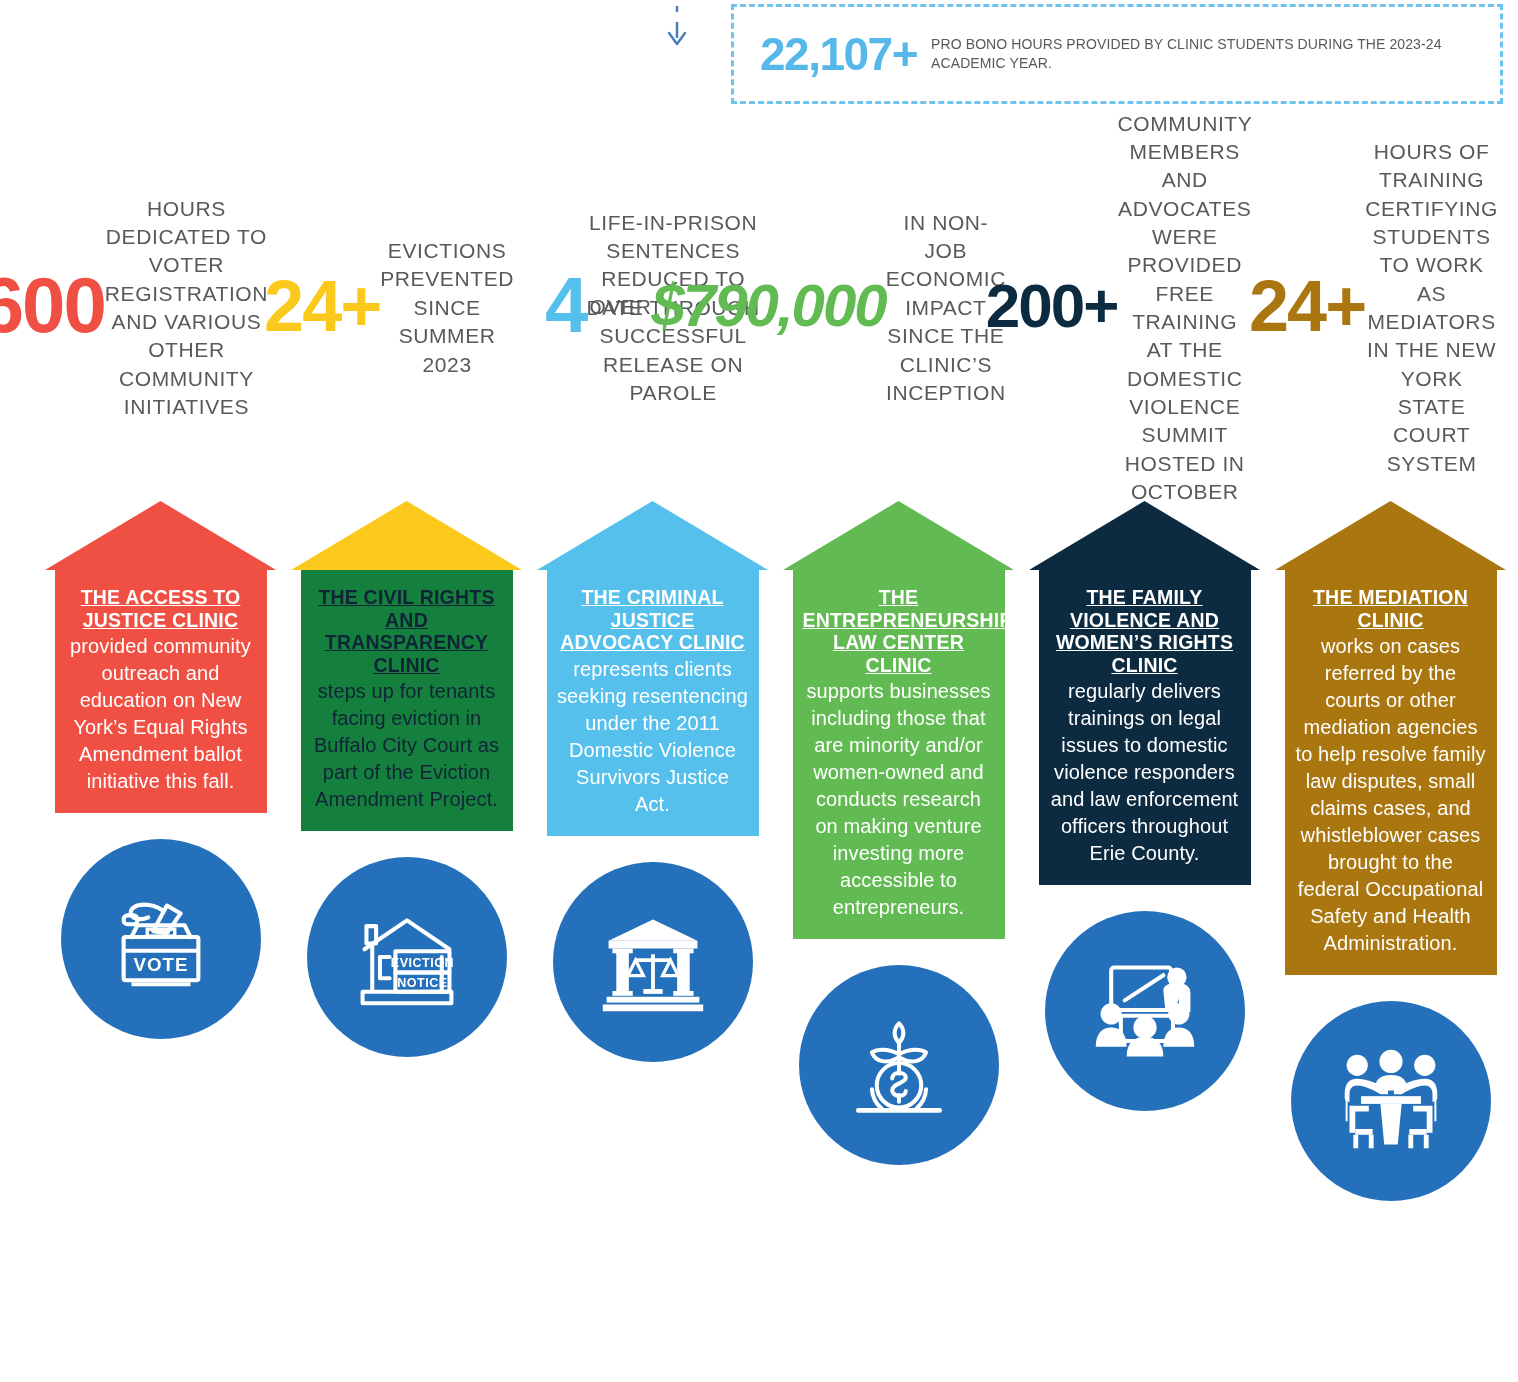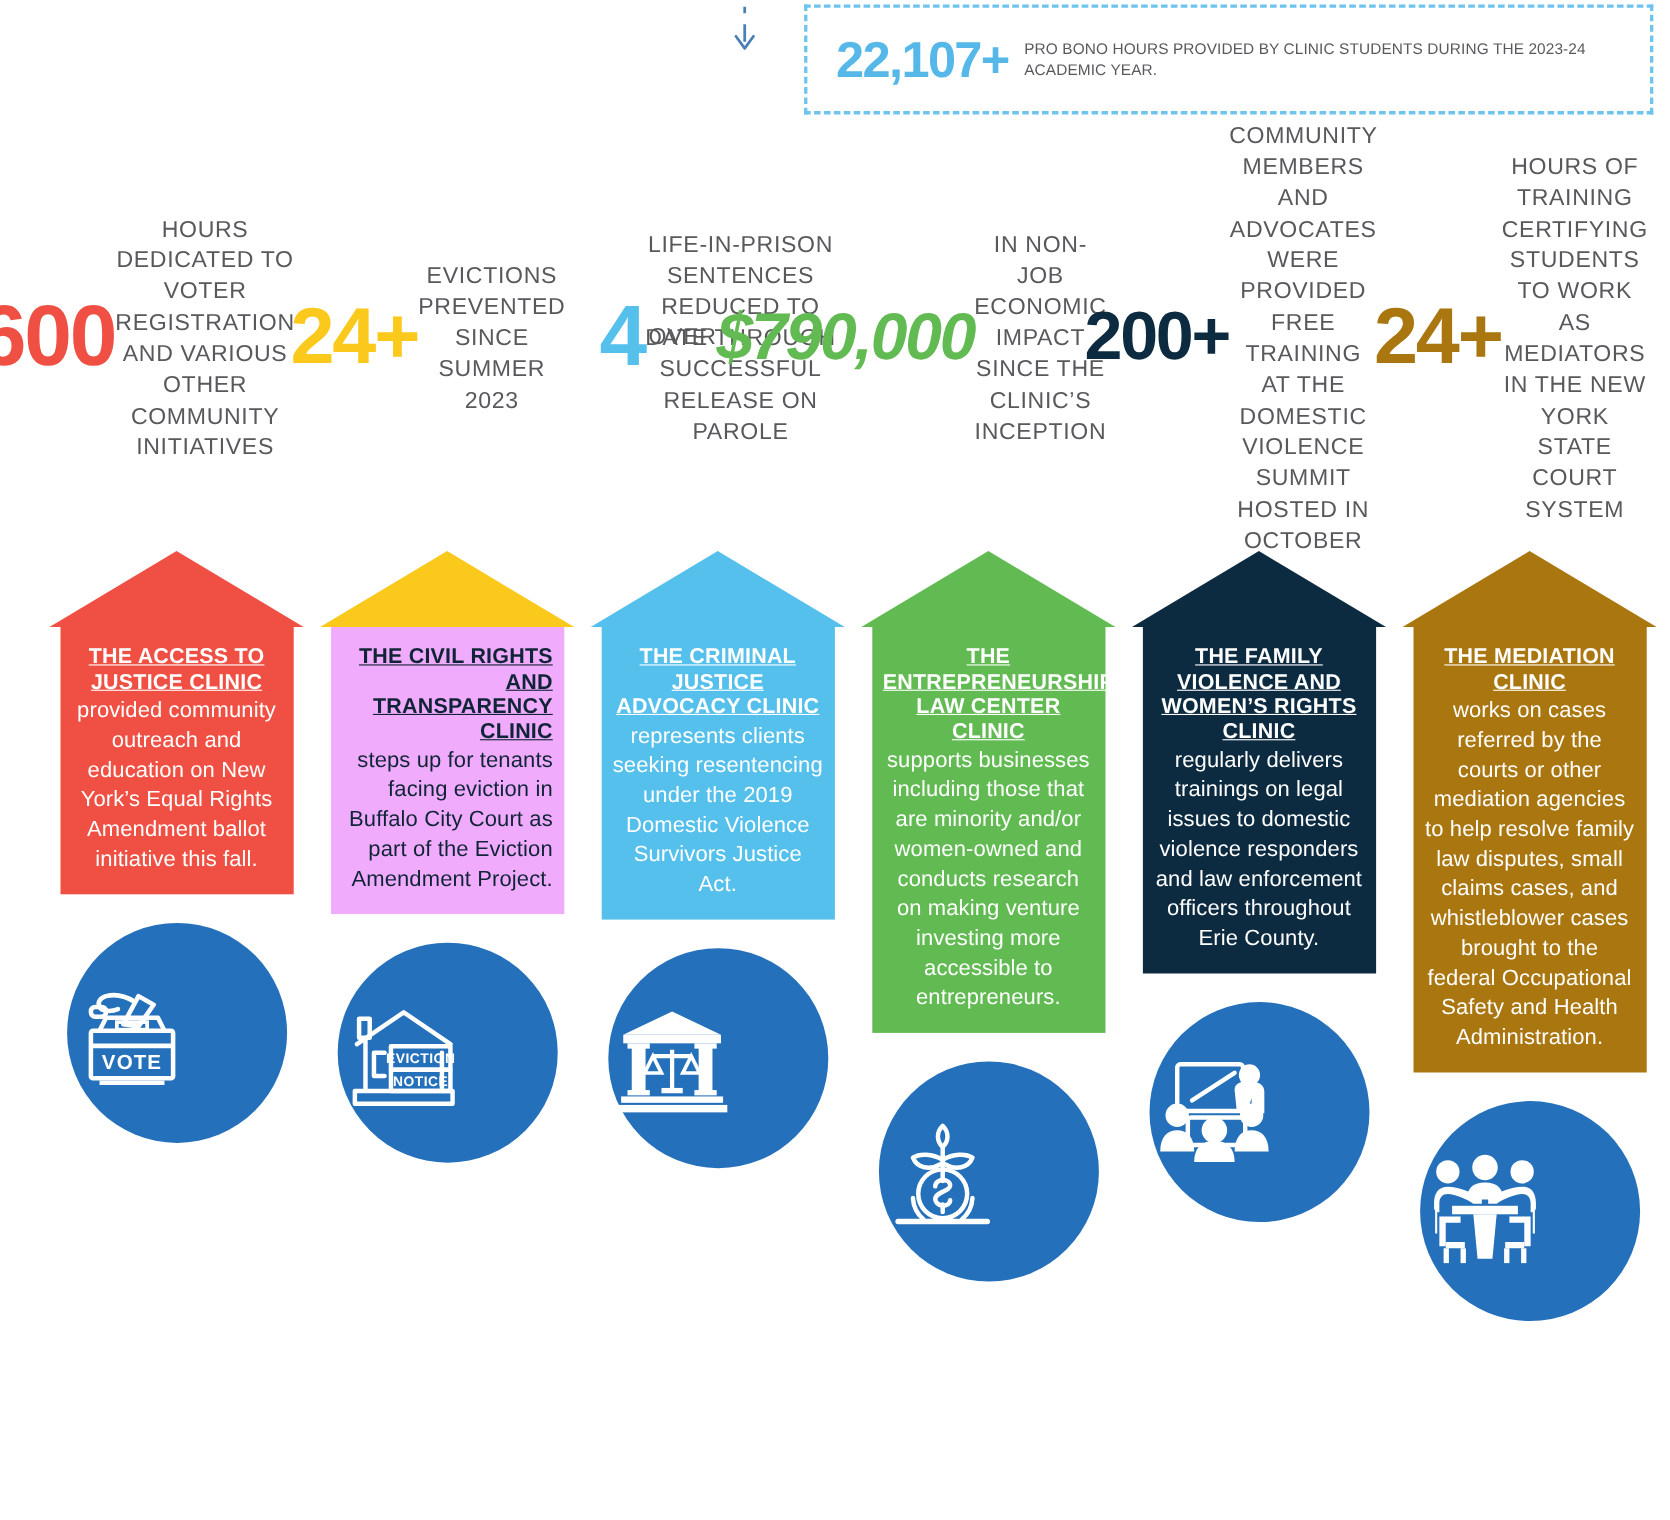--- a/index.html
+++ b/index.html
@@ -71,21 +71,21 @@
     text-transform: uppercase; letter-spacing: 0.2px;
     margin-bottom: 2px;
     text-decoration: underline;
   }
   .body-text { font-size: 20px; line-height: 1.35; letter-spacing: 0.1px; }
 
   
   .icon-wrap { margin-top: 26px; }
   .icon-circle {
     width: 200px; height: 200px; border-radius: 50%;
-    background: #2470bb; display: flex; align-items: center; justify-content: flex-start;
+    background: #2470bb; display: flex; align-items: center; justify-content: center;
   }
   .icon-circle svg { display: block; }
 
   .spacer { flex: 1 1 auto; }
 </style>
 </head>
 <body>
 
 <div id="page">
 
@@ -138,21 +138,21 @@
       <div class="col">
         <div class="stat">
           <div class="stat-num" style="color: rgb(251, 201, 27); font-size: 72px;">24+</div>
           <div class="stat-post">EVICTIONS PREVENTED SINCE SUMMER 2023</div>
         </div>
         <div class="arrow-head">
           <svg width="231" height="69" viewBox="0 0 231 69">
             <path d="M115.5 0 L231 69 L0 69 Z" fill="#fbc91b"></path>
           </svg>
         </div>
-        <div class="body" style="background: #f0abfc; color: rgb(15, 36, 54); text-align: right;">
+        <div class="body" style="background: #15803d; color: rgb(15, 36, 54);">
           <div class="body-title">THE CIVIL RIGHTS AND TRANSPARENCY CLINIC</div>
           <div class="body-text">steps up for tenants facing eviction in Buffalo City Court as part of the Eviction Amendment Project.</div>
         </div>
         <div class="spacer"></div>
         <div class="icon-wrap">
           <div class="icon-circle" style="background: rgb(36, 112, 187);">
             <svg width="120" height="112" viewBox="0 0 124 116">
         <path d="M18 50 L62 20 L106 50" stroke="#fff" fill="none" stroke-width="4.2" stroke-linecap="round" stroke-linejoin="round"></path>
         <path d="M26 46 L26 92" stroke="#fff" fill="none" stroke-width="4.2" stroke-linecap="round" stroke-linejoin="round"></path>
         <path d="M98 58 L98 92" stroke="#fff" fill="none" stroke-width="4.2" stroke-linecap="round" stroke-linejoin="round"></path>
@@ -172,21 +172,21 @@
           <div class="stat-num" style="color: rgb(86, 192, 236); font-size: 78px;">4</div>
           <div class="stat-post">LIFE-IN-PRISON SENTENCES REDUCED TO DATE THROUGH SUCCESSFUL RELEASE ON PAROLE</div>
         </div>
         <div class="arrow-head">
           <svg width="231" height="69" viewBox="0 0 231 69">
             <path d="M115.5 0 L231 69 L0 69 Z" fill="#56c0ec"></path>
           </svg>
         </div>
         <div class="body" style="background: rgb(86, 192, 236); color: rgb(255, 255, 255);">
           <div class="body-title">THE CRIMINAL JUSTICE ADVOCACY CLINIC</div>
-          <div class="body-text">represents clients seeking resentencing under the 2019 Domestic Violence Survivors Justice Act.</div>
+          <div class="body-text">represents clients seeking resentencing under the 2011 Domestic Violence Survivors Justice Act.</div>
         </div>
         <div class="spacer"></div>
         <div class="icon-wrap">
           <div class="icon-circle" style="background: rgb(36, 112, 187);">
             <svg width="116" height="112" viewBox="0 0 120 116">
         <path d="M60 14 L106 36 L14 36 Z" fill="#fff"></path>
         <rect x="14" y="36" width="92" height="8" fill="#fff"></rect>
         <rect x="22" y="46" width="13" height="44" fill="#fff"></rect>
         <rect x="85" y="46" width="13" height="44" fill="#fff"></rect>
         <rect x="18" y="44" width="21" height="5" fill="#fff"></rect>

